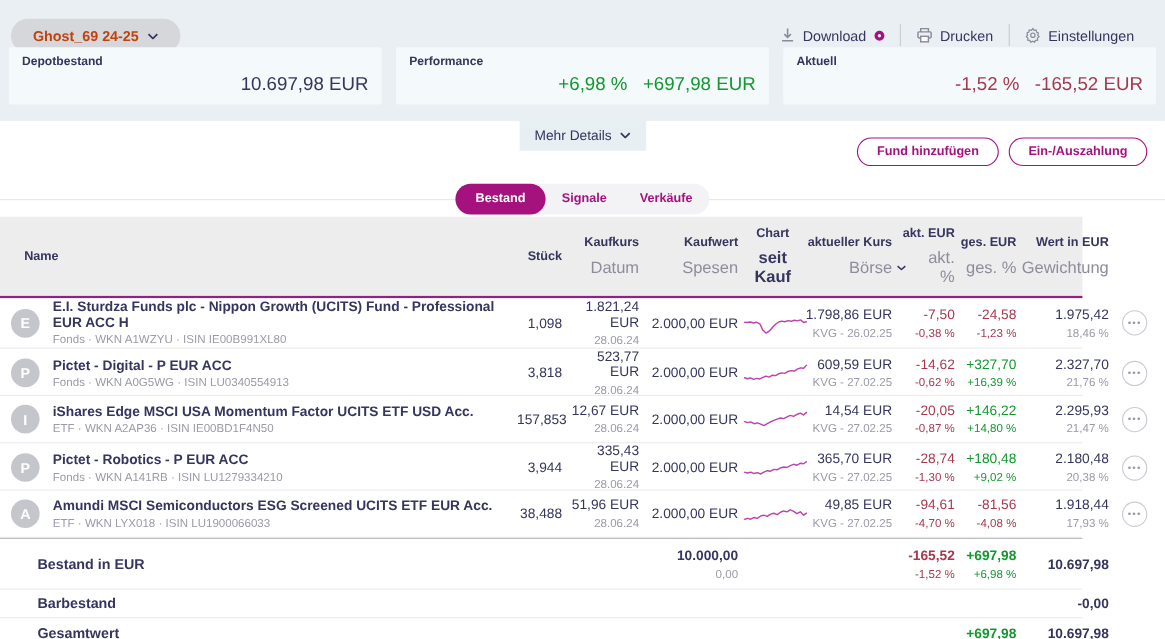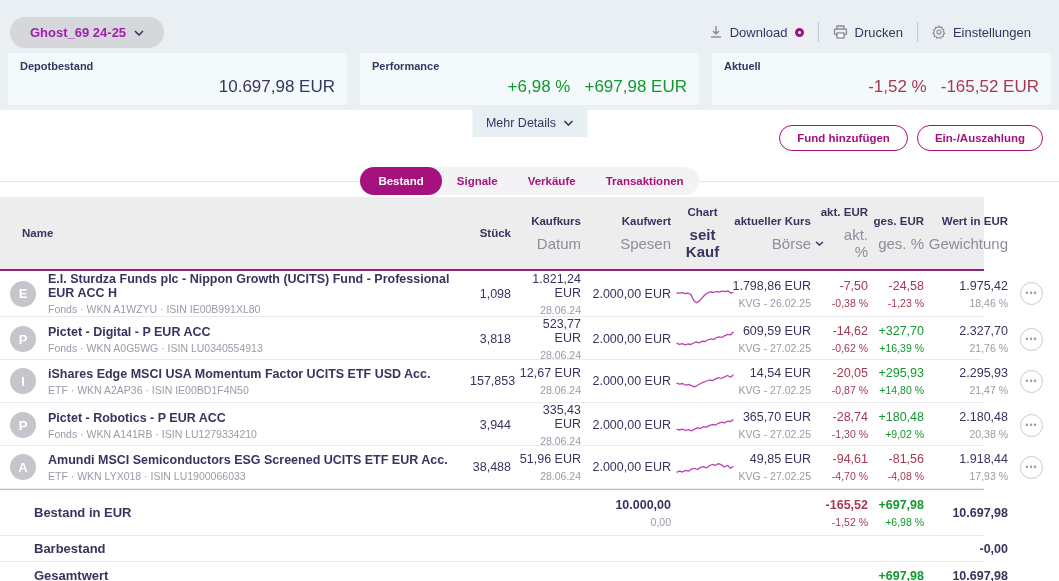--- a/index.html
+++ b/index.html
@@ -4,26 +4,26 @@
 <style>
   * { margin:0; padding:0; box-sizing:border-box; }
   html,body { background:#fff; }
   body { font-family:"Liberation Sans", sans-serif; color:#35355e; }
   .page { width:1059px; height:581px; overflow:hidden; background:#fff; position:relative; }
 
   
   .topband { background:#e9eff3; height:110px; position:relative; padding-top:17px; }
   .account-pill { display:inline-flex; align-items:center; gap:8px; margin-left:10px;
     background:#d5d7da; border:none; border-radius:20px; padding:8px 20px;
-    font-family:inherit; font-size:13px; font-weight:bold; color:#a21caf; cursor:pointer;justify-content:center; }
+    font-family:inherit; font-size:13px; font-weight:bold; color:#c2410c; cursor:pointer;justify-content:center; }
   .toolbar { position:absolute; top:22px; right:14px; display:flex; align-items:center; font-size:13px; }
   .tool-item { display:flex; align-items:center; gap:7px; padding:0 14px; cursor:pointer; color:#35355e; }
   .tool-sep { width:1px; height:20px; background:#c6cbd1; }
   .dl-badge { width:9px; height:9px; border:3px solid #a5127e; border-radius:50%; display:inline-block; }
-  .cards { position:absolute; left:8px; right:8px; bottom:5px; display:flex; gap:13px; }
+  .cards { position:absolute; left:8px; right:8px; bottom:15px; display:flex; gap:13px; }
   .card { background:#f4f9fb; border-radius:2px; height:52px; padding:7px 12px; position:relative; flex:1; }
   .card-title { font-size:11px; font-weight:bold; }
   .card-value { position:absolute; right:12px; bottom:8px; font-size:17px; display:flex; gap:14px; }
   .tone-pos { color:#13982f; }
   .tone-neg { color:#a63950; }
 
   
   .subbar { position:relative; height:55px; }
   .mehr-details { position:absolute; left:50%; transform:translateX(-50%); top:0;
     background:#e7eff3; padding:6px 14px 7px; font-size:12.5px; color:#35355e;
@@ -154,21 +154,20 @@
       <button class="pill-btn">Fund hinzufügen</button>
       <button class="pill-btn">Ein-/Auszahlung</button>
     </div>
   </div>
 
   <div class="tabs-row">
     <div class="tabs">
       <button class="tab" data-active="true">Bestand</button>
       <button class="tab" data-active="false">Signale</button>
       <button class="tab" data-active="false">Verkäufe</button>
-      <button class="tab" data-active="false">Transaktionen</button>
     </div>
   </div>
 
   <div class="tbl">
 
     <div class="trow thead">
       <div class="cell name-cell">
         <span class="h-main">Name</span>
       </div>
       <div class="cell num">
@@ -320,21 +319,21 @@
     </div>
     <div class="cell num">
       <div class="v">14,54 EUR</div>
       <div class="s">KVG - 27.02.25</div>
     </div>
     <div class="cell num">
       <div class="v" data-tone="neg">-20,05</div>
       <div class="s" data-tone="neg">-0,87 %</div>
     </div>
     <div class="cell num">
-      <div class="v" data-tone="pos">+295,93</div>
+      <div class="v" data-tone="pos">+146,22</div>
       <div class="s" data-tone="pos">+14,80 %</div>
     </div>
     <div class="cell num">
       <div class="v">2.295,93</div>
       <div class="s">21,47 %</div>
     </div>
     <div class="cell menu"><button class="dots-btn">•••</button></div>
   </div>
 
   <div class="trow drow">

